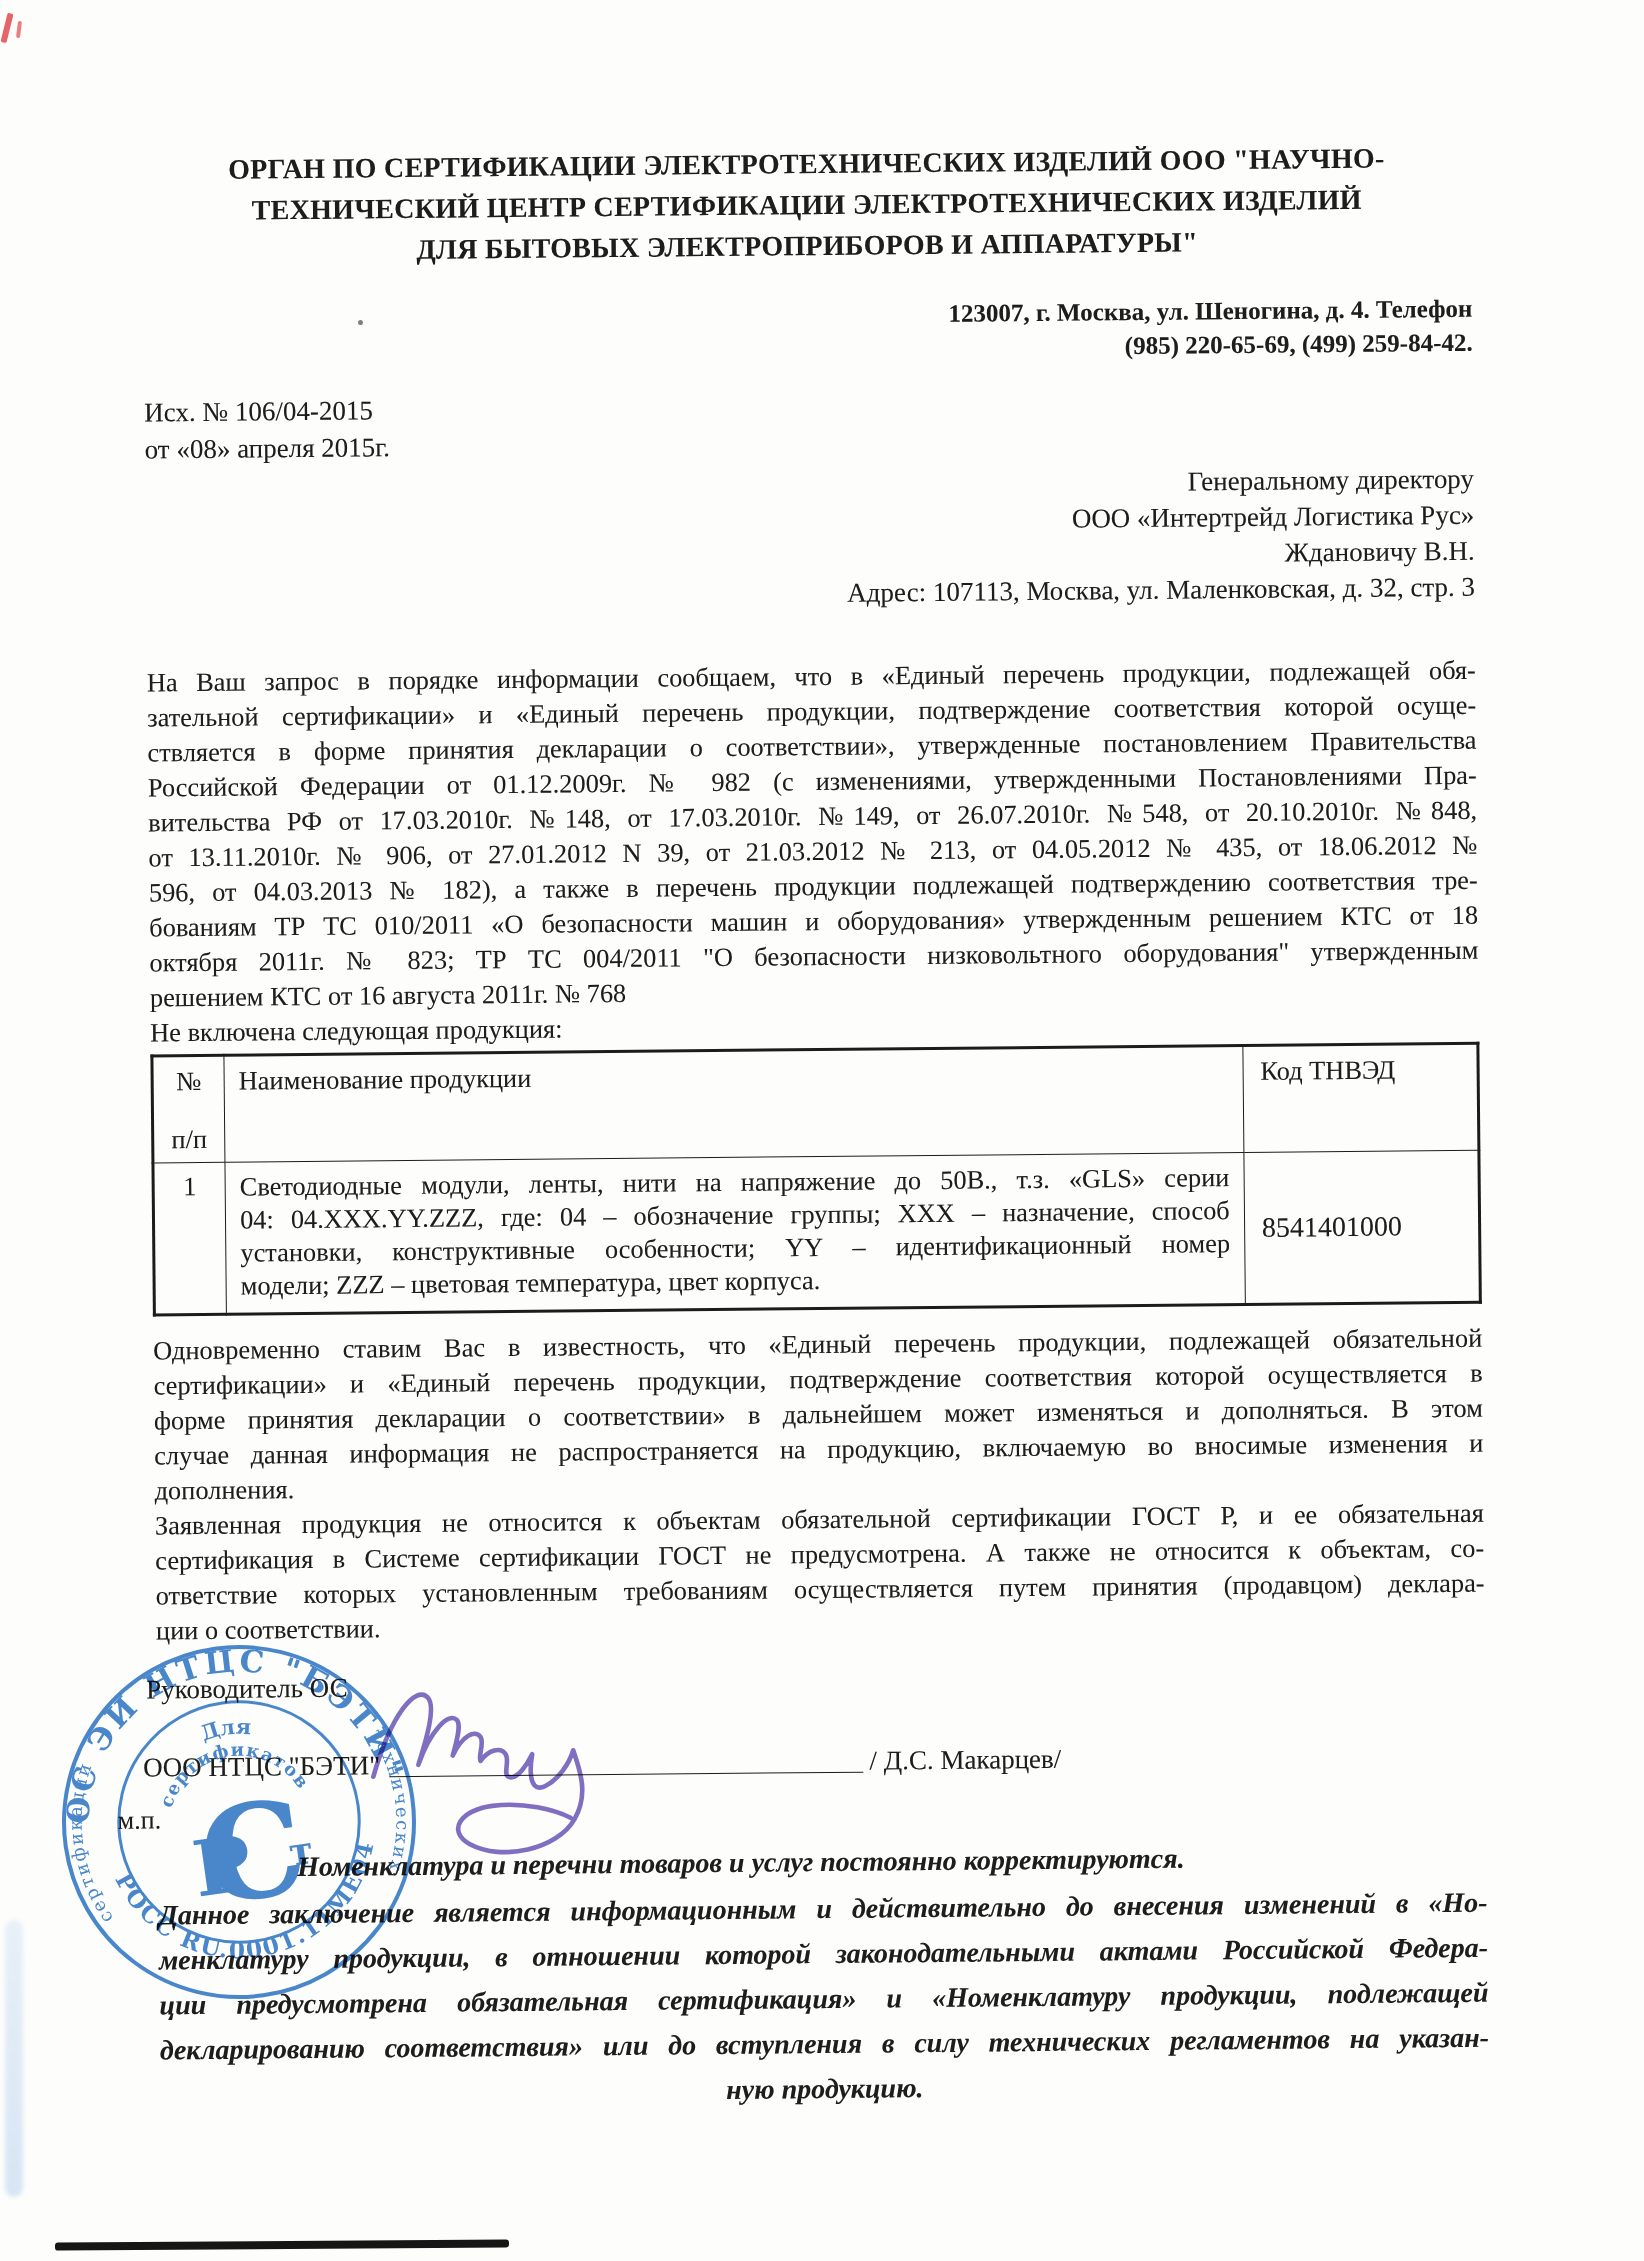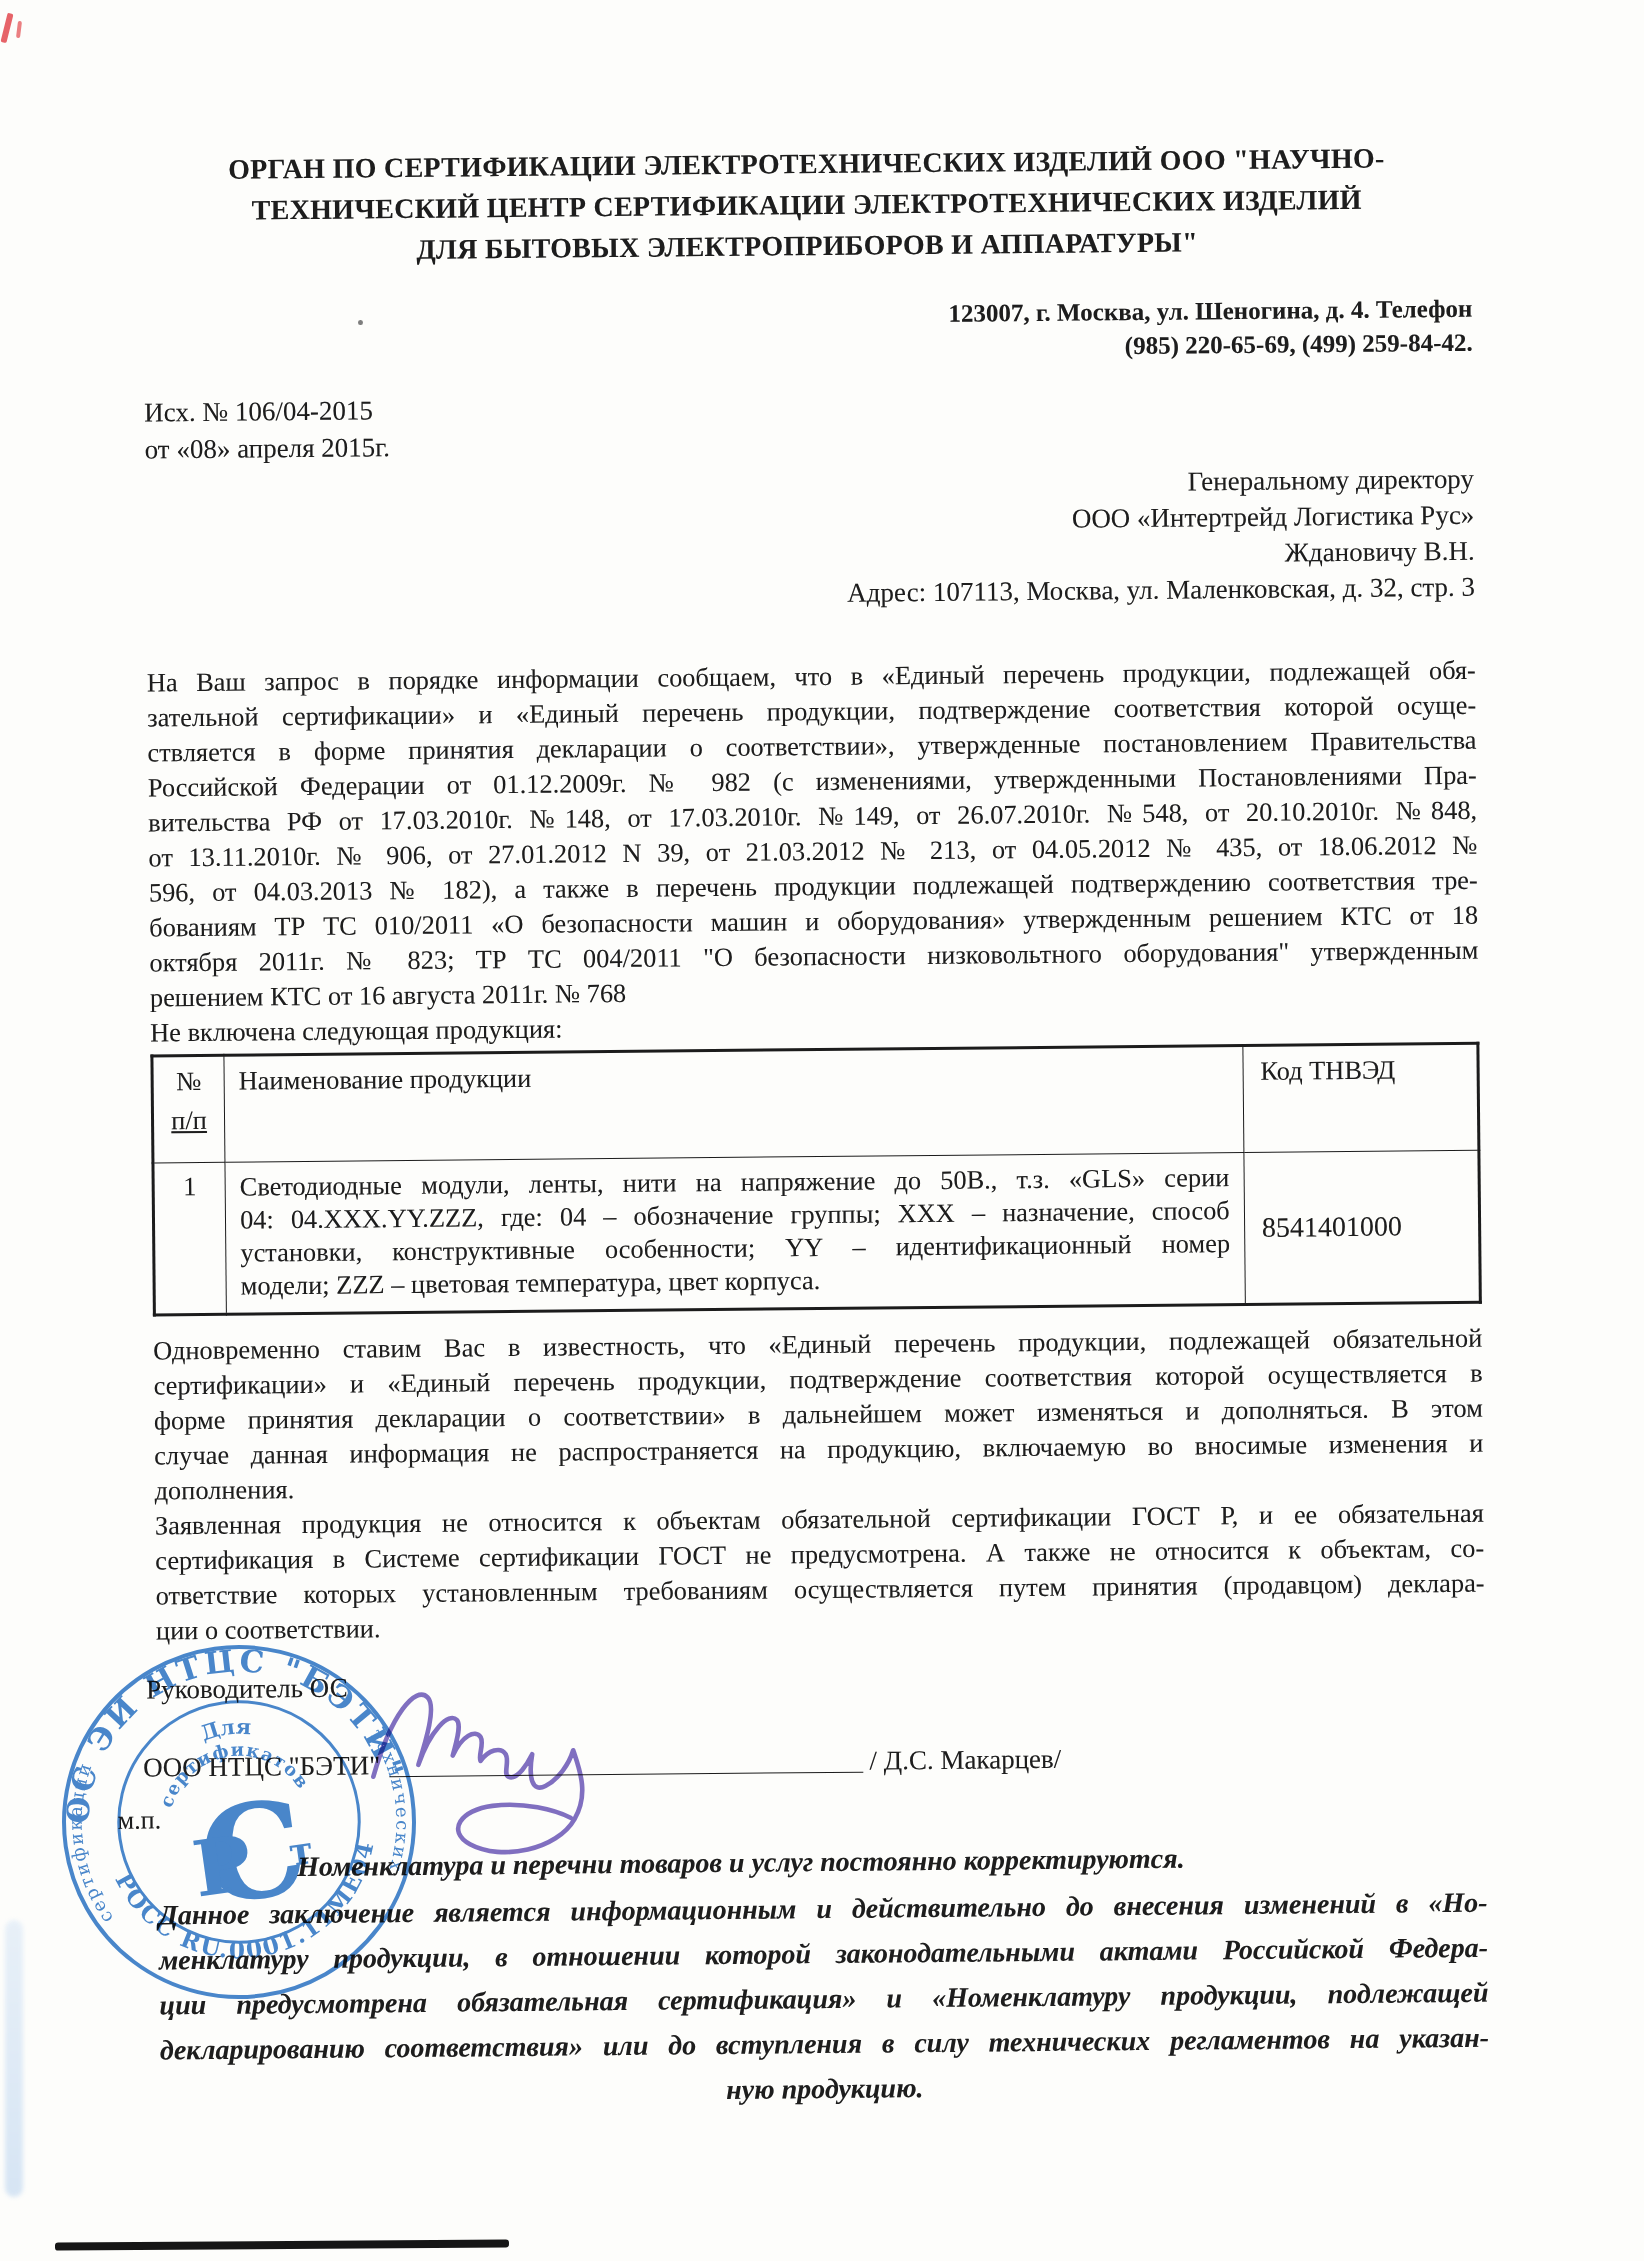--- a/index.html
+++ b/index.html
@@ -36,21 +36,21 @@
   table.prod{
     border-collapse:collapse;margin-top:3.9px;width:100%;
     border:3.2px solid #1c1c1c;font-size:26.4px;
   }
   table.prod th,table.prod td{border:1.9px solid #1c1c1c;font-weight:normal;}
   .c-num{width:70px;text-align:center;vertical-align:top;}
   .c-name{width:1024px;text-align:left;vertical-align:top;padding:6.4px 14px;}
   .c-code{width:213px;text-align:left;vertical-align:top;padding:9px 6.4px 0 17px;}
   thead .c-num{padding-top:9px;height:95px;}
   thead .c-name{padding-top:9px;}
-  .pp{margin-top:8px;text-decoration:underline;}
+  .pp{margin-top:27px;}
   tbody .c-num{padding-top:7.7px;}
   tbody .c-name{padding:7.7px 14px 10.3px 14px;}
   tbody .c-code{vertical-align:middle;font-size:28px;padding-top:0;}
   .tl{line-height:33px;}
   
   .sig{position:relative;margin-top:23px;font-size:27px;}
   .sig-role{line-height:36px;margin-left:-10.3px;}
   .sig-row{display:flex;align-items:flex-end;margin-top:41px;margin-left:-14px;}
   .sig-org{white-space:nowrap;}
   .sig-line{flex:0 0 474px;height:30px;border-bottom:1.9px solid #1c1c1c;margin:0 6.4px 3.9px 9px;}

